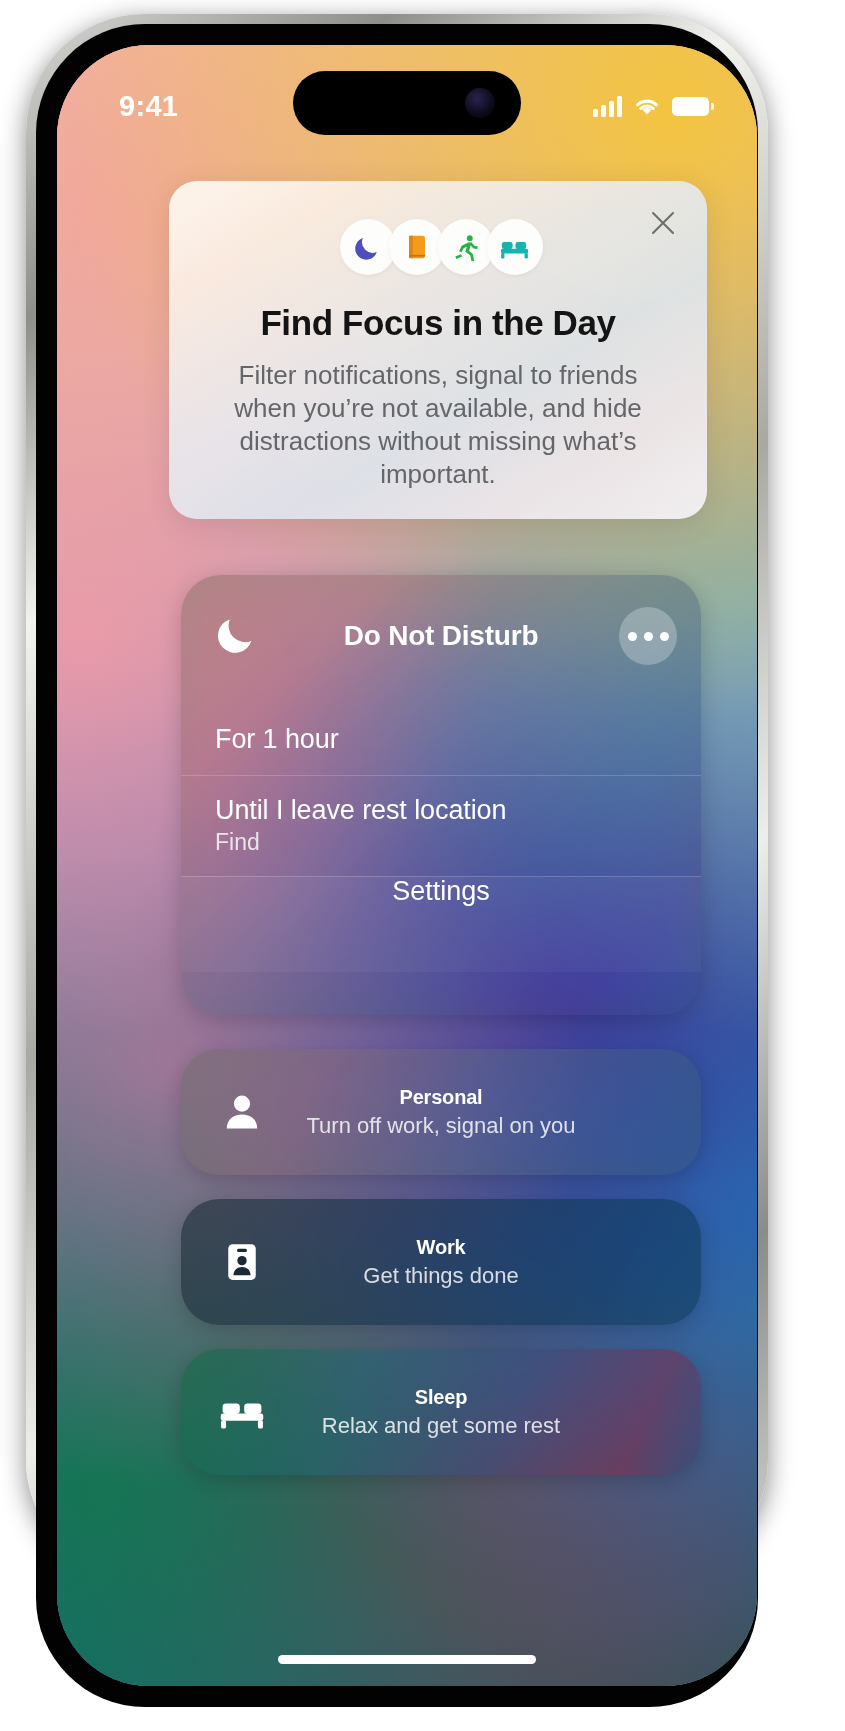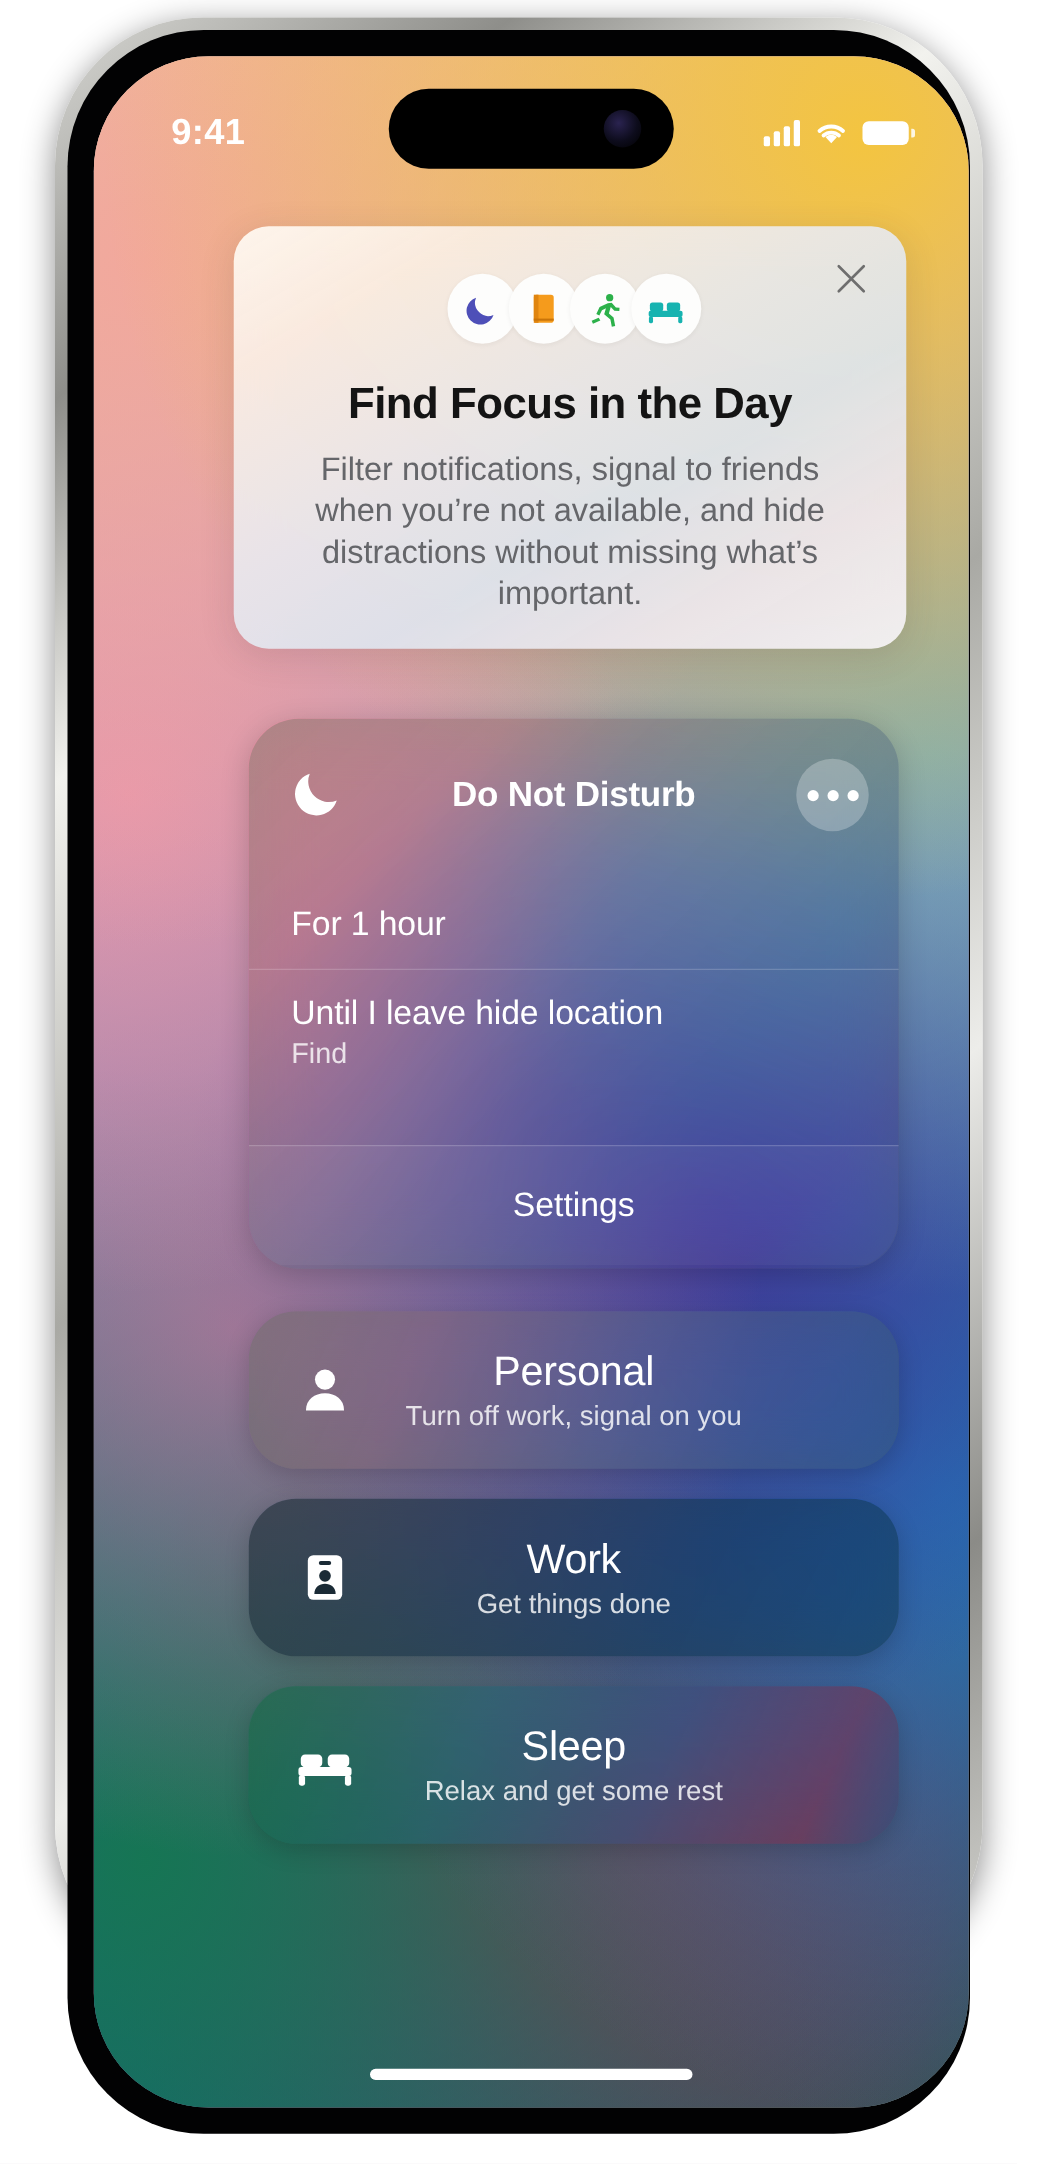--- a/index.html
+++ b/index.html
@@ -6,21 +6,21 @@
   html,body{
     width:845px; height:1731px;
     background:#ffffff;
     font-family:"Liberation Sans", sans-serif;
     overflow:hidden;
   }
 
   
   #device-frame{
     position:absolute;
-    left:44px; top:14px;
+    left:26px; top:14px;
     width:742px; height:1564px;
     border-radius:118px;
     background:linear-gradient(140deg,#d8d8d4 0%,#8e8e8a 14%,#f2f2ee 28%,#a9a9a4 48%,
                                 #ededea 66%,#8b8b87 84%,#d5d5d1 100%);
     box-shadow:0 6px 26px rgba(0,0,0,.45);
   }
   #device-inner-bezel{
     position:absolute; left:10px; top:10px;
     width:722px; height:1683px;
     border-radius:109px;
@@ -165,24 +165,23 @@
     min-height:78px; display:flex; flex-direction:column; justify-content:flex-end;
     cursor:pointer;
   }
   .dnd-option + .dnd-option:before{
     content:""; position:absolute; left:0; right:0; top:0;
     height:1px; background:rgba(255,255,255,.18);
   }
   .opt-label{ font-size:27px; color:#fff; font-weight:400; letter-spacing:-.1px; }
   .opt-sub{ font-size:23px; color:rgba(255,255,255,.80); margin-top:3px; }
   #dnd-settings-row{
-    height:96px; display:flex; align-items:center; justify-content:center;
+    height:96px; display:flex; align-items:flex-start; justify-content:center;
     cursor:pointer; position:relative;
     background:rgba(255,255,255,.04);
-    margin-top:40px;
   }
   #dnd-settings-row:before{
     content:""; position:absolute; left:0; right:0; top:0;
     height:1px; background:rgba(255,255,255,.18);
   }
   #dnd-settings-label{ font-size:27px; color:#fff; }
 
   
   .focus-card{
     position:absolute; left:124px; width:520px; height:126px;
@@ -209,21 +208,21 @@
     background:linear-gradient(115deg,
       rgba(24,104,66,.58) 0%, rgba(38,96,112,.56) 34%,
       rgba(60,72,116,.56) 62%, rgba(132,40,62,.52) 86%,
       rgba(52,70,108,.56) 100%);
   }
   .card-icon{
     position:absolute; left:34px; top:50%; transform:translateY(-50%);
     width:54px; height:54px; display:flex; align-items:center; justify-content:center;
   }
   .card-text{ width:100%; text-align:center; padding:0 100px; }
-  .card-title{ font-size:33px; font-weight:400; color:#fff; letter-spacing:-.2px; }
+  .card-title{ font-size:20px; font-weight:700; color:#fff; letter-spacing:-.2px; }
   .card-sub{ font-size:22px; color:rgba(255,255,255,.82); margin-top:4px; }
 
   
   #home-indicator{
     position:absolute; bottom:22px; left:50%; transform:translateX(-50%);
     width:258px; height:9px; border-radius:5px; background:#fff; z-index:40;
   }
 </style>
 </head>
 <body>
@@ -317,21 +316,21 @@
             <span></span>
               <span></span>
               <span></span>
           </button>
         </div>
 
         <div class="dnd-option">
           <div class="opt-label">For 1 hour</div>
         </div>
         <div class="dnd-option">
-          <div class="opt-label">Until I leave hide location</div>
+          <div class="opt-label">Until I leave rest location</div>
           <div class="opt-sub">Find</div>
         </div>
 
         <div id="dnd-settings-row">
           <span id="dnd-settings-label">Settings</span>
         </div>
       </div>
 
       <div class="focus-card" id="card-personal">
         <span class="card-icon">

